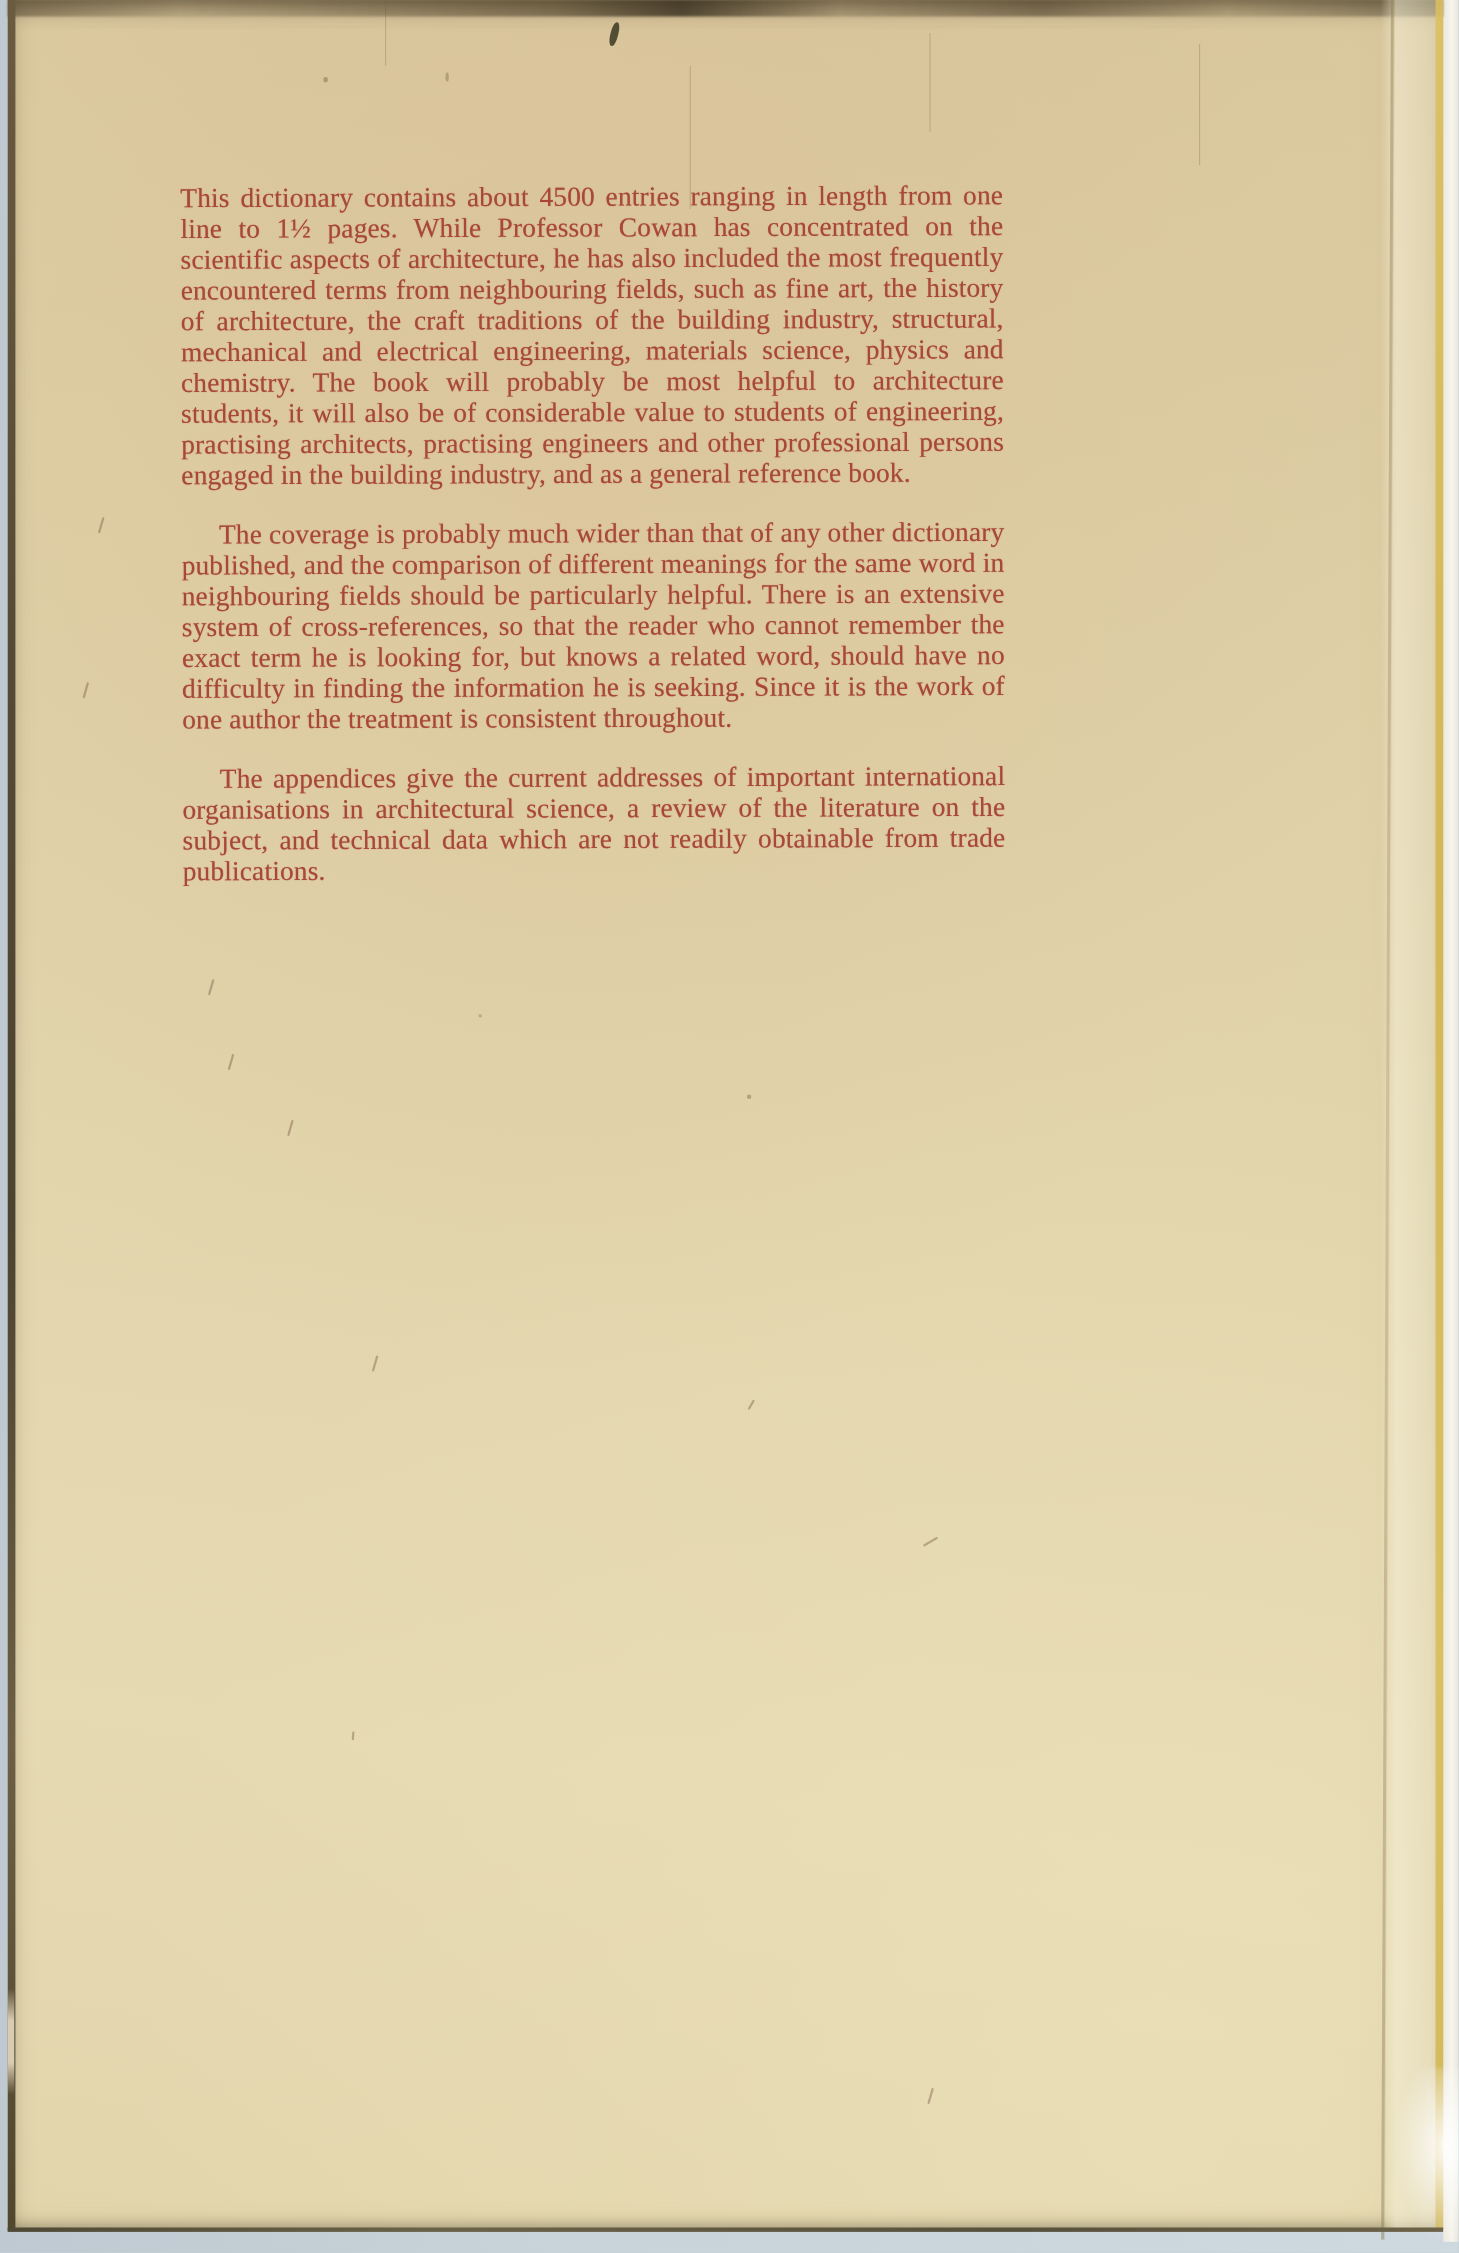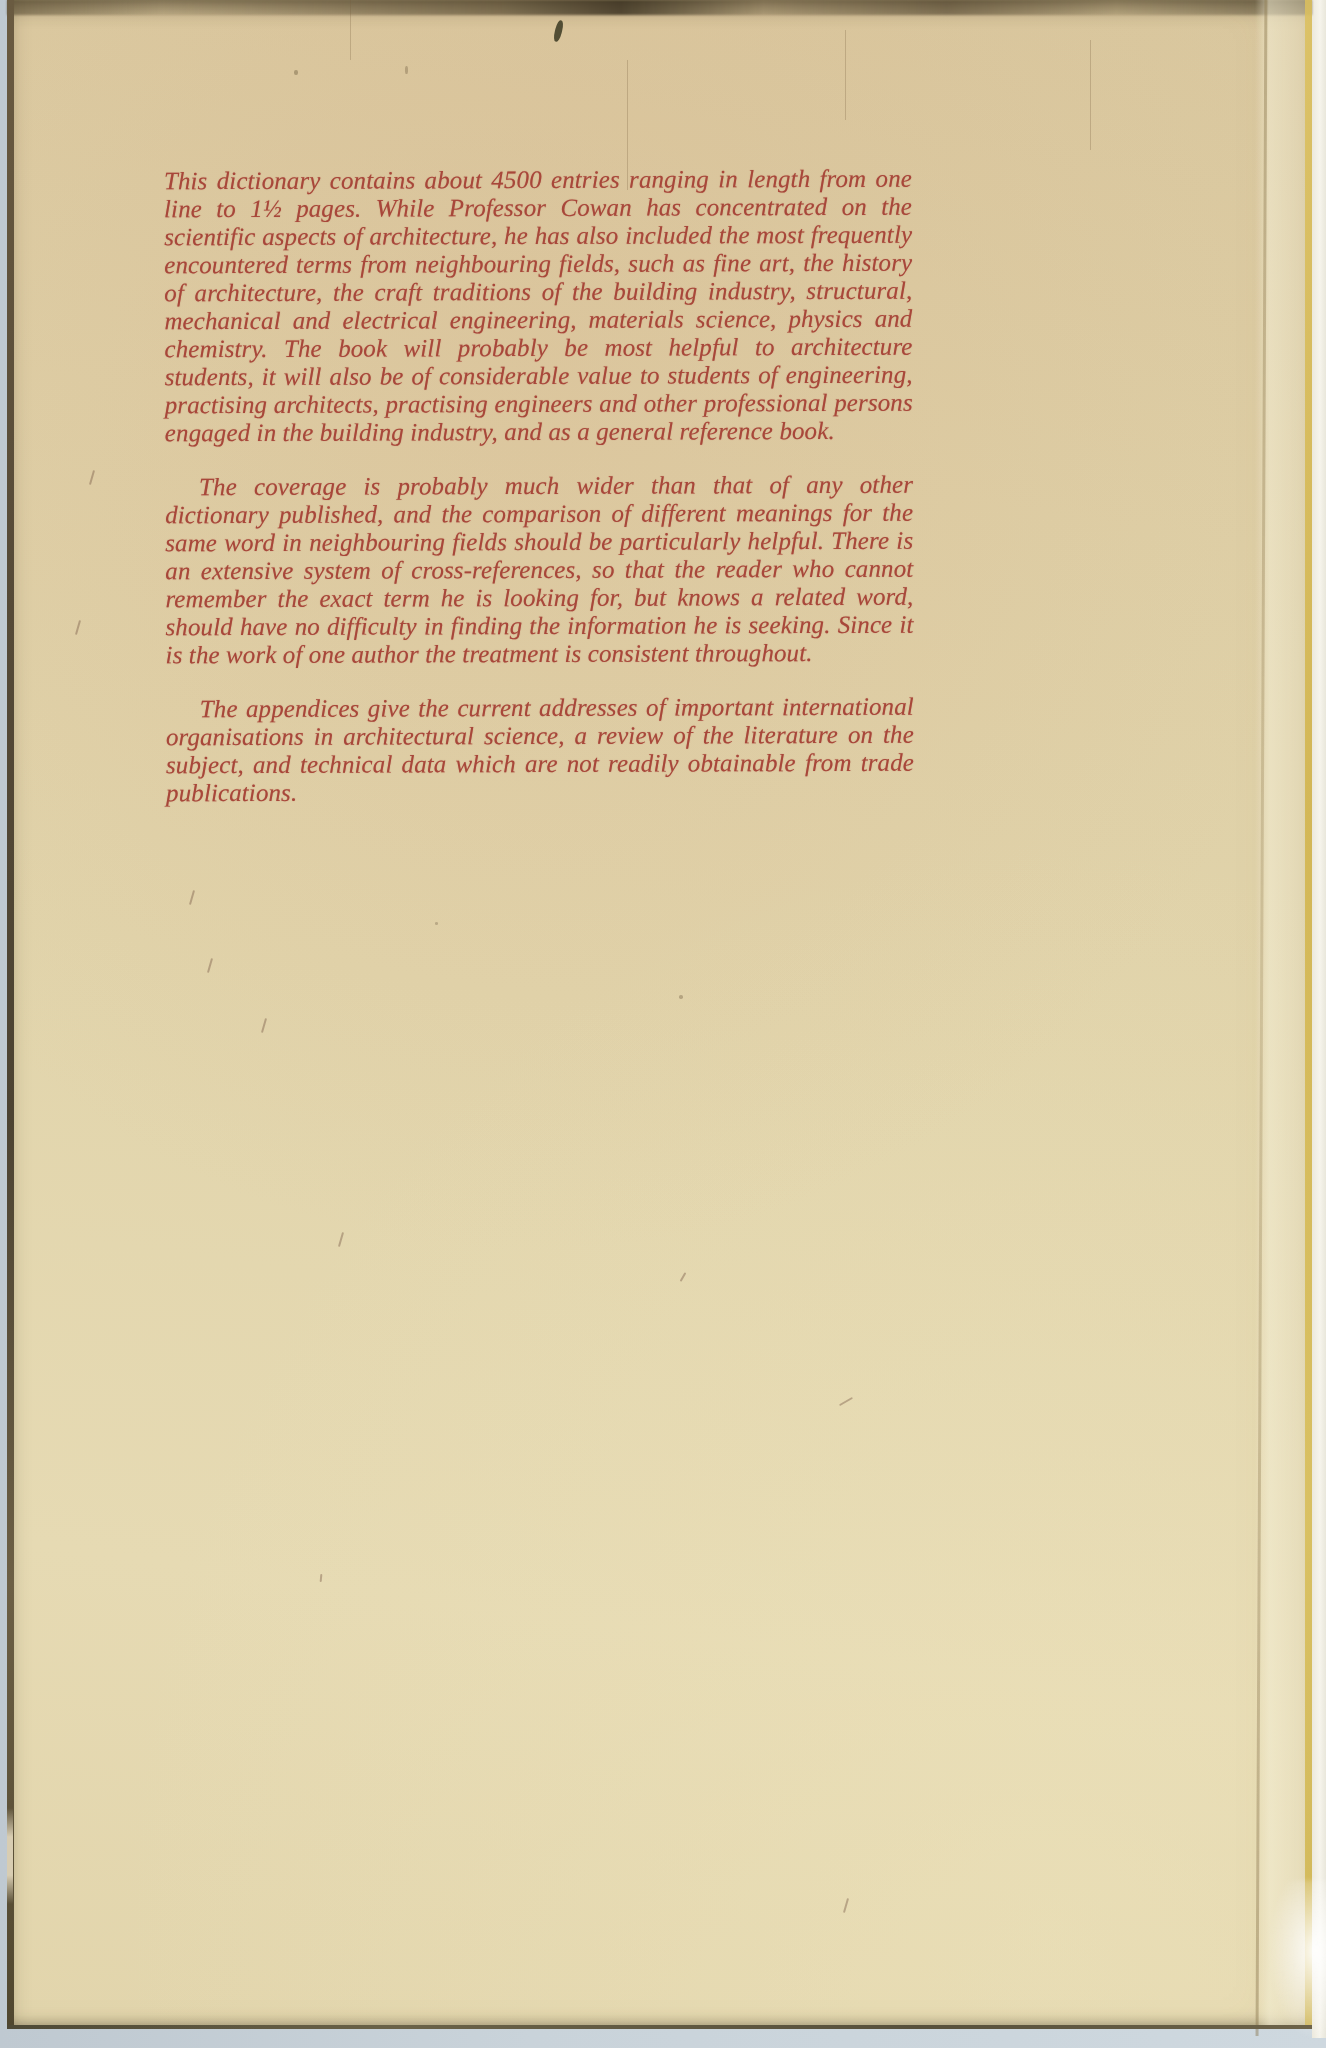--- a/index.html
+++ b/index.html
@@ -10,21 +10,20 @@
     width: 1326px;
     height: 2048px;
     position: relative;
     overflow: hidden;
     background: #c7d1d8;
     font-family: "Liberation Serif", serif;
   }
   .scene {
     position: absolute;
     inset: 0;
-    font-style: italic;
   }
   
   .table-surface {
     position: absolute;
     inset: 0;
     background: linear-gradient(90deg, #bfc9d1 0%, #c9d3da 40%, #ced8df 100%);
   }
   
   .page-edge {
     position: absolute;

